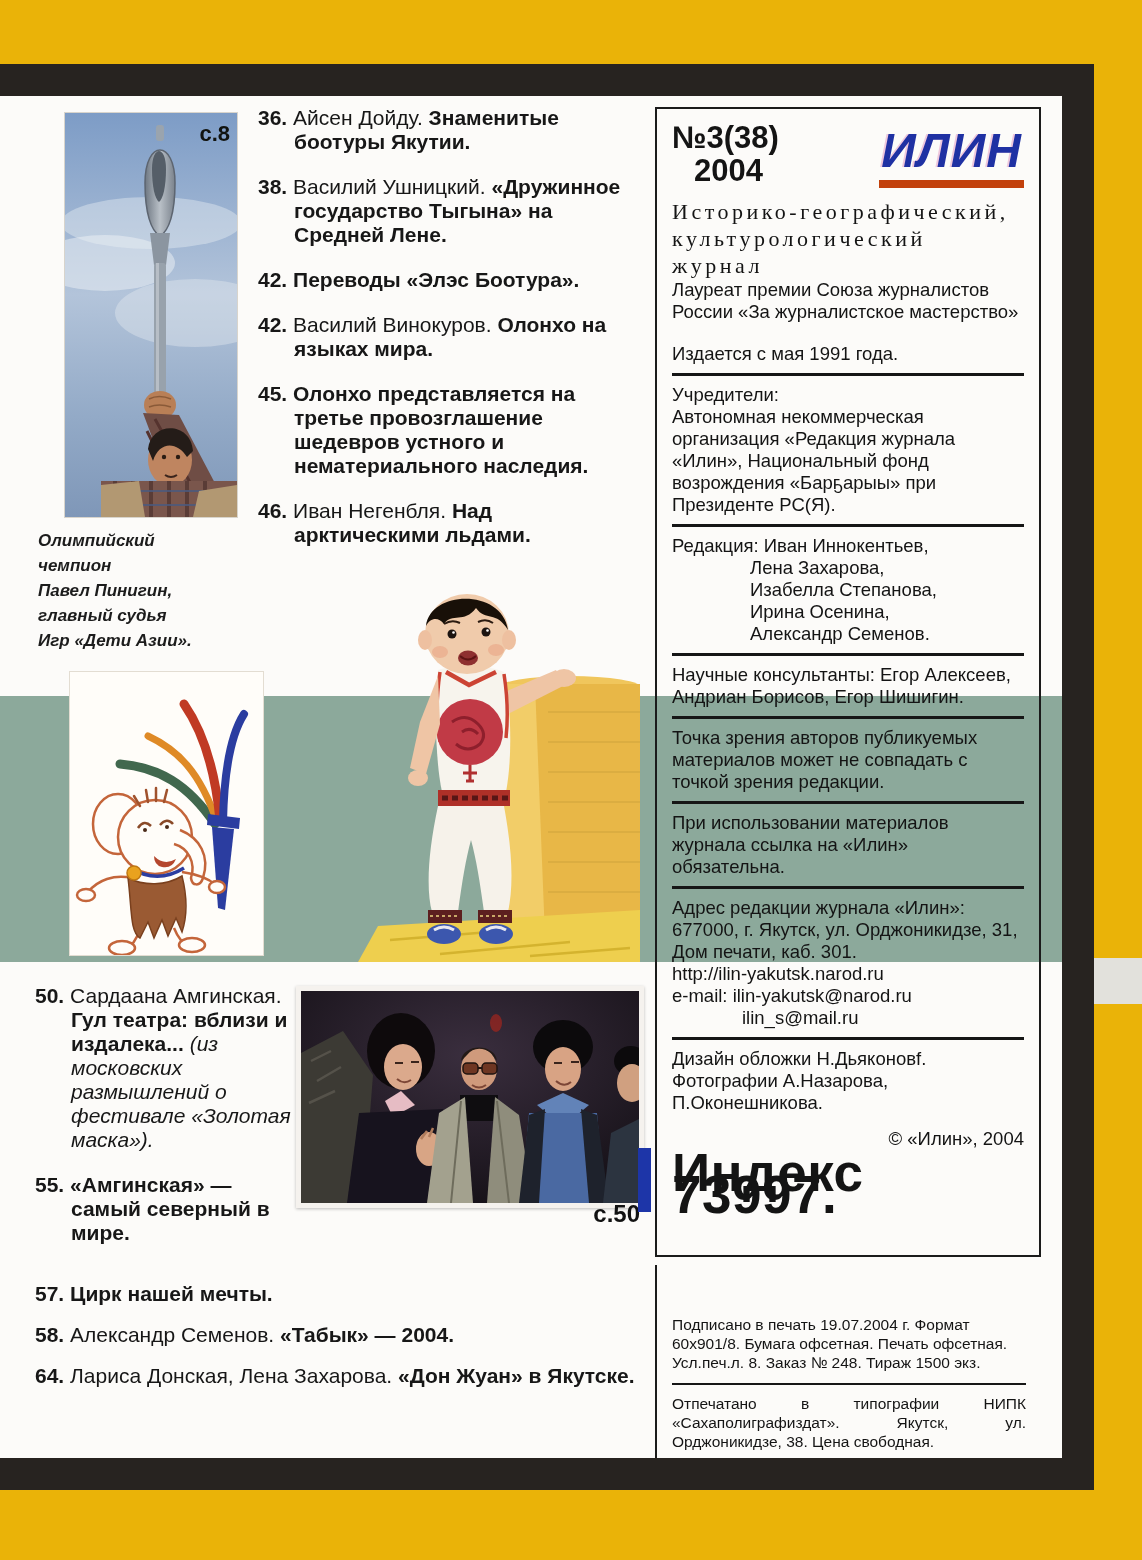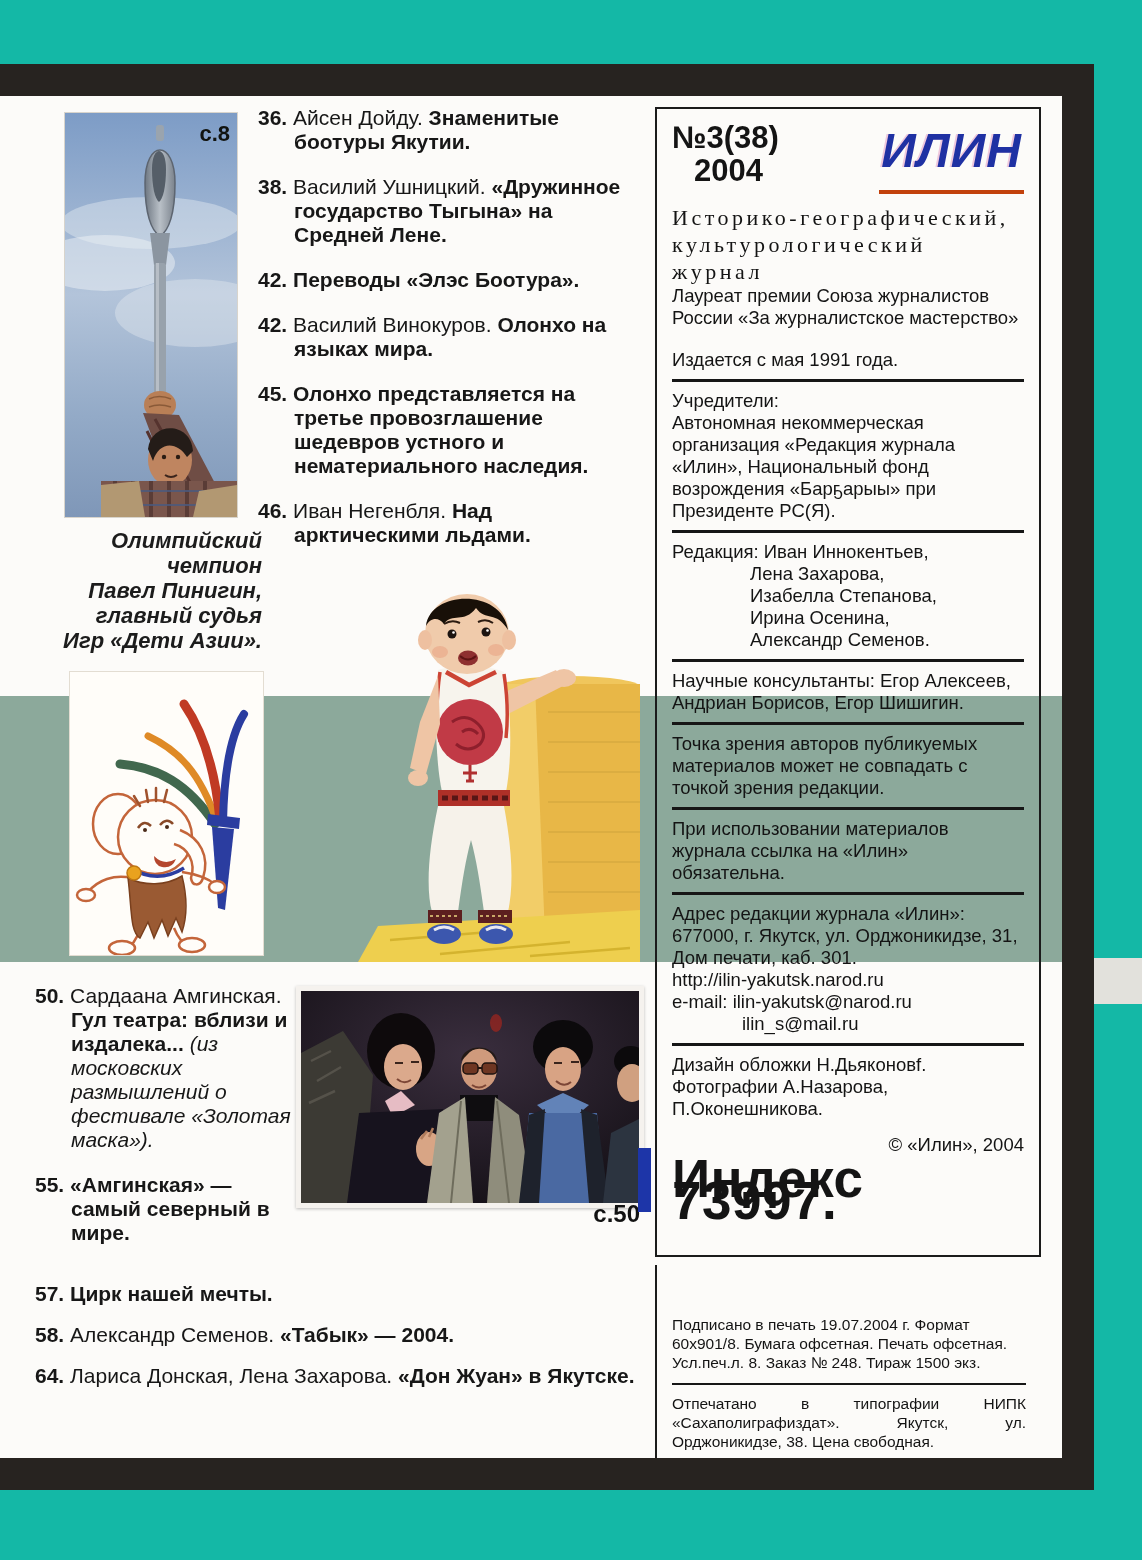--- a/index.html
+++ b/index.html
@@ -1,36 +1,36 @@
 <!DOCTYPE html>
 <html><head>
 <meta charset="utf-8">
 <style>
   html,body{margin:0;padding:0;background:#eceaec;}
   #canvas{
     position:relative;width:1142px;height:1560px;overflow:hidden;
-    background:#14b8a6;
+    background:#eab308;
     font-family:"Liberation Sans","DejaVu Sans",sans-serif;
     color:#161616;
   }
   .abs{position:absolute;}
   
   .page-bg{left:0;top:96px;width:1062px;height:1362px;background:#fcfbf9;z-index:1;}
   .teal-band{left:0;top:696px;width:1062px;height:266px;background:#8ca99b;z-index:2;}
   .band-echo{left:1094px;top:958px;width:48px;height:46px;background:#e2e1dc;z-index:1;}
   .bar{background:#272320;z-index:3;}
   .bar-top{left:0;top:64px;width:1094px;height:32px;}
   .bar-right{left:1062px;top:64px;width:32px;height:1426px;}
   .bar-bottom{left:0;top:1458px;width:1094px;height:32px;}
   
   figure{margin:0;}
   .photo-top{left:65px;top:113px;width:172px;height:404px;z-index:4;box-shadow:0 0 0 1px #d8d4cc;}
   .page-ref-top{position:absolute;top:8px;right:7px;font-weight:bold;font-size:22px;color:#11130f;}
-  .caption{left:38px;top:528px;width:224px;text-align:right;font-weight:bold;font-style:italic;
-           font-size:22px;line-height:25px;z-index:4;color:#1c1c1c;}
+  .caption{left:38px;top:528px;width:224px;text-align:left;font-weight:bold;font-style:italic;
+           font-size:17px;line-height:25px;z-index:4;color:#1c1c1c;}
   .mammoth-card{left:70px;top:672px;width:193px;height:283px;background:#fffdf9;z-index:4;
                 box-shadow:0 0 0 1px #e3ddd2;}
   .baby-photo{left:350px;top:572px;width:290px;height:390px;z-index:4;}
   .group-photo{left:296px;top:986px;width:348px;height:222px;background:#f5f2ee;padding:5px;
                box-sizing:border-box;z-index:4;box-shadow:0 1px 3px rgba(0,0,0,.25);}
   .page-ref-bottom{left:508px;top:1200px;width:132px;text-align:right;font-weight:bold;
                    font-size:24px;z-index:4;color:#121212;}
   
   .toc{z-index:4;}
   .toc-middle{left:258px;top:106px;width:385px;}
@@ -43,21 +43,21 @@
   .entry .t-bold{font-weight:bold;}
   .entry .t-italic{font-style:italic;}
   
   .main-box{left:655px;top:107px;width:386px;height:1150px;border:2px solid #1b1b1b;
             box-sizing:border-box;padding:12px 15px 0 15px;background:transparent;z-index:4;
             font-size:18.5px;line-height:22px;color:#141414;}
   .head-row{display:flex;justify-content:space-between;align-items:flex-start;margin-bottom:10px;}
   .issue-no{font-size:31px;font-weight:bold;line-height:33px;}
   .issue-year{font-size:31px;font-weight:bold;line-height:33px;padding-left:22px;}
   .logo{font-size:48px;font-weight:bold;font-style:italic;color:#1f31a3;letter-spacing:1px;
-        border-bottom:4px solid #c2410c;padding:0 2px 15px 2px;margin-top:6px;line-height:48px;
+        border-bottom:8px solid #c2410c;padding:0 2px 5px 2px;margin-top:6px;line-height:48px;
         text-shadow:-2px 0 0 rgba(205,70,150,0.28);}
   .spaced{letter-spacing:3.5px;line-height:27px;font-size:22px;font-family:Liberation Serif, serif;}
   .award{margin-bottom:18px;}
   .since{margin-bottom:2px;margin-top:20px;}
   .rule{border:none;border-top:3px solid #161616;margin:8px 0;}
   .indent{padding-left:78px;}
   .addr-indent{padding-left:70px;}
   .copyright{text-align:right;margin-top:14px;}
   .index-line{font-size:53px;font-weight:bold;letter-spacing:0.5px;margin-top:12px;}
   .blue-mark{left:638px;top:1148px;width:13px;height:64px;background:#1d35a8;z-index:5;}

